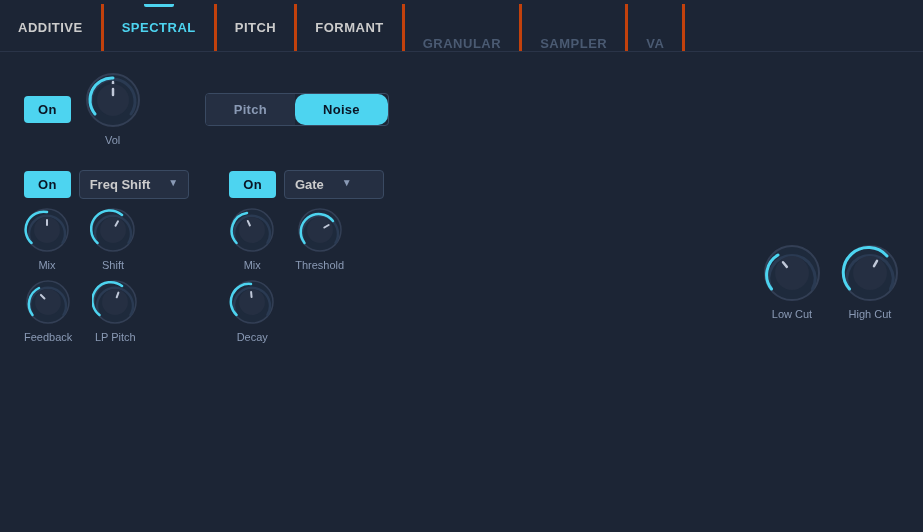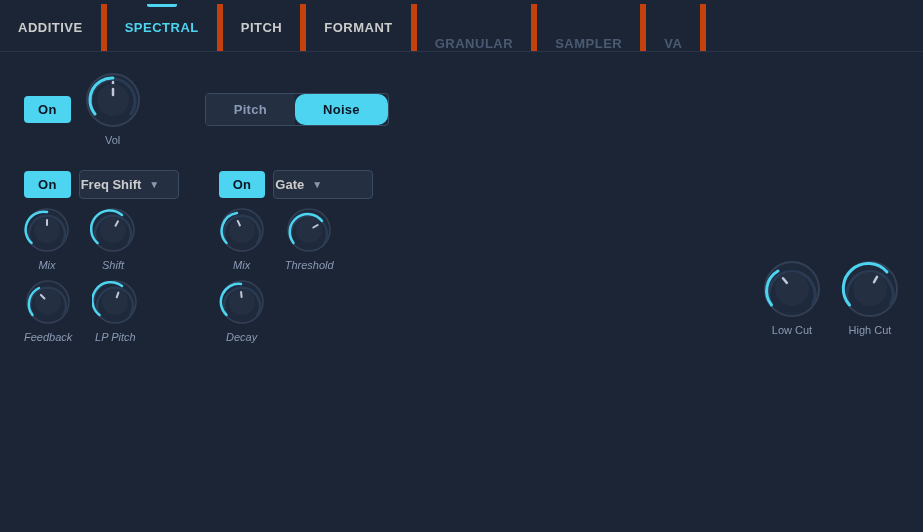--- a/index.html
+++ b/index.html
@@ -33,21 +33,21 @@
     .tab-item {
       display: flex;
       align-items: center;
       justify-content: center;
       padding: 0 18px;
       font-size: 13px;
       font-weight: 700;
       letter-spacing: 0.5px;
       color: #8a9ab5;
       cursor: pointer;
-      border-right: 6px solid #c2410c;
+      border-right: 3px solid #c2410c;
       position: relative;
       user-select: none;
     }
 
     .tab-item.active {
       color: #4dd4f0;
     }
 
     .tab-item.active::after {
       content: '';
@@ -149,25 +149,24 @@
       border-radius: 10px;
     }
 
     .effect-dropdown {
       background: #252f42;
       border: 1px solid #3a4a62;
       border-radius: 4px;
       color: #ccc;
       font-size: 13px;
       font-weight: 600;
-      padding: 6px 1px;
+      padding: 6px 10px;
       cursor: pointer;
       display: flex;
-      align-items: center;
-      gap: 8px;
+      gap: 18px;
       min-width: 100px;
     }
 
     .chevron {
       color: #8a9ab5;
       font-size: 10px;
     }
 
     .effect-col {
       display: flex;
@@ -177,21 +176,20 @@
 
     .effect-header {
       display: flex;
       align-items: center;
       gap: 8px;
     }
 
     .effect-knobs-row {
       display: flex;
       gap: 20px;
-      font-style: italic;
     }
 
   </style>
 </head>
 <body>
 
 <div class="app-container">
 
   <div class="tab-bar">
     <div class="tab-item" style="color:#ccc;">
@@ -367,21 +365,21 @@
                 <path d="M 7.5 36 A 18 18 0 0 1 22 5" fill="none" stroke="#4dd4f0" stroke-width="2.5" stroke-linecap="round"></path>
                 <circle cx="23" cy="23" r="13" fill="#252f42"></circle>
                 <line x1="23" y1="13" x2="23" y2="18" stroke="#c0c8d8" stroke-width="2" stroke-linecap="round" transform="rotate(-5, 23, 23)"></line>
               </svg>
             </div>
             <span class="knob-label">Decay</span>
           </div>
         </div>
       </div>
 
-      <div style="position:absolute; right:0; top:16px; display:flex; flex-direction:column; align-items:center; justify-content:center; height:100%; padding-top:20px;">
+      <div style="position:absolute; right:0; top:0; display:flex; flex-direction:column; align-items:center; justify-content:center; height:100%; padding-top:20px;">
         <div style="display:flex; gap:20px; margin-top:30px;">
 
           <div class="knob-container">
             <div class="knob" style="width:58px;height:58px;">
               <svg viewBox="0 0 58 58" width="58" height="58">
                 <circle cx="29" cy="29" r="27" fill="#1e2a3c" stroke="#333f55" stroke-width="2"></circle>
                 <path d="M 8.5 45 A 23 23 0 1 1 49.5 45" fill="none" stroke="#2a3a52" stroke-width="3" stroke-linecap="round"></path>
                 <path d="M 8.5 45 A 23 23 0 0 1 15 11" fill="none" stroke="#4dd4f0" stroke-width="3" stroke-linecap="round"></path>
                 <circle cx="29" cy="29" r="17" fill="#252f42"></circle>
                 <line x1="29" y1="15" x2="29" y2="21" stroke="#c0c8d8" stroke-width="2.5" stroke-linecap="round" transform="rotate(-40, 29, 29)"></line>

